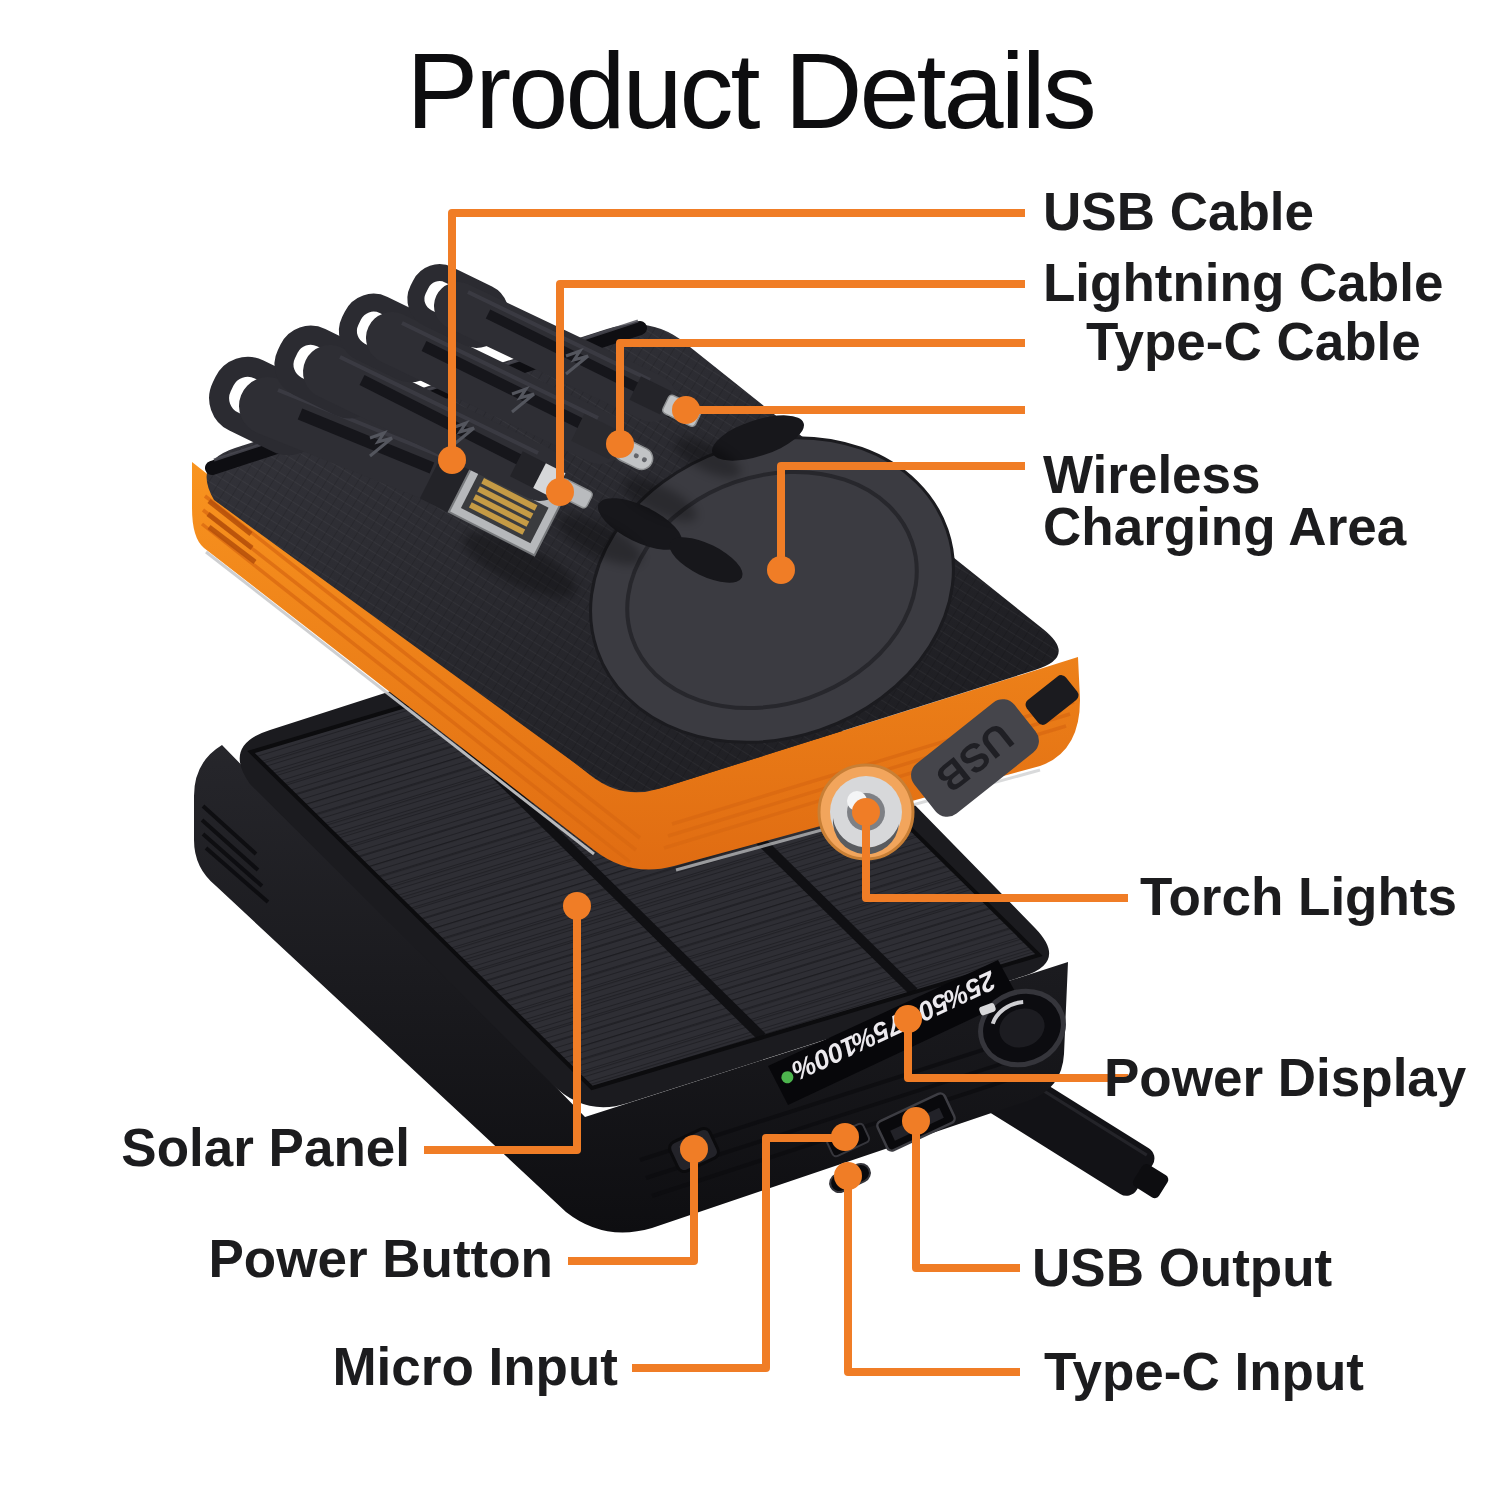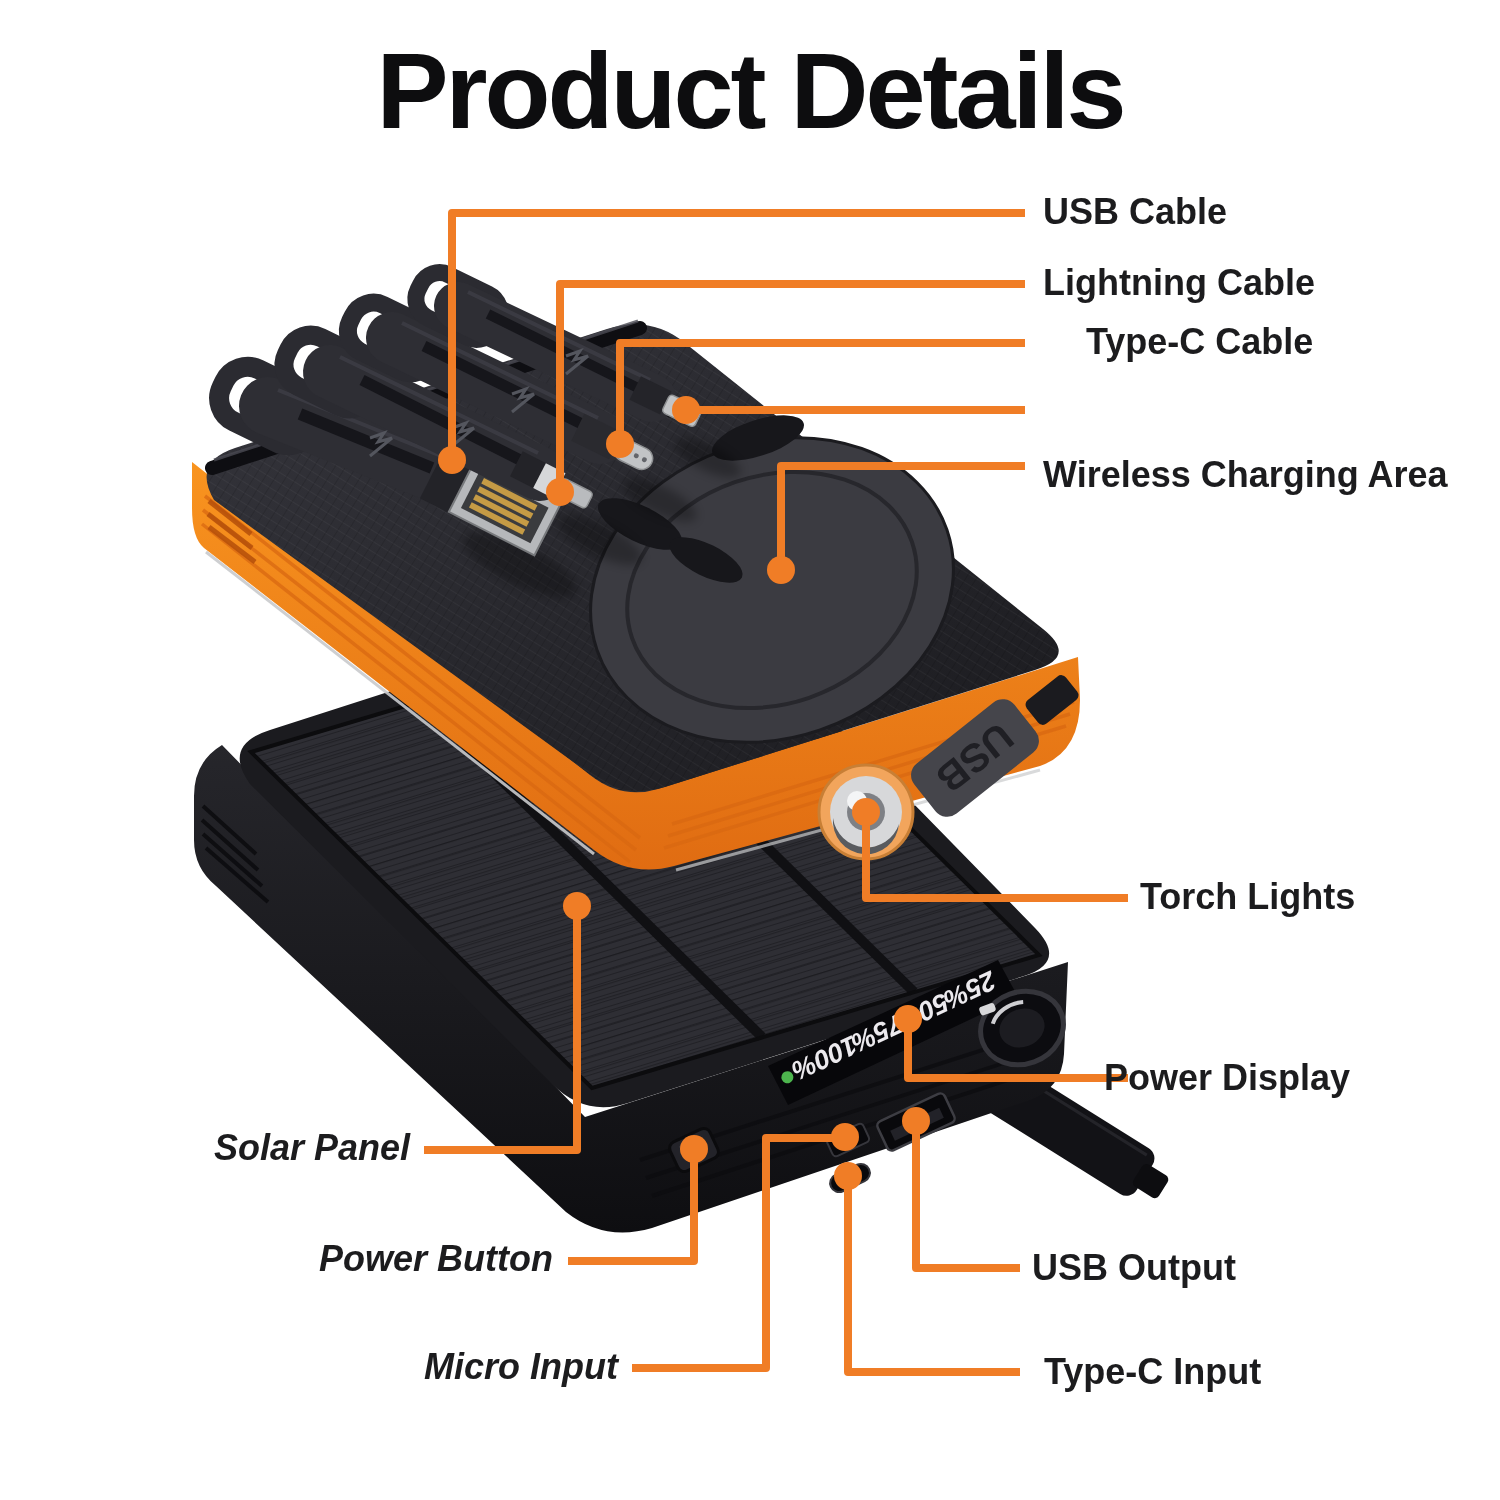--- a/index.html
+++ b/index.html
@@ -1,23 +1,23 @@
 <!DOCTYPE html>
 <html><head>
 <meta charset="utf-8">
 <style>
   html,body{margin:0;padding:0;background:#ffffff;}
   #stage{position:relative;width:1500px;height:1500px;background:#fff;overflow:hidden;
          font-family:"Liberation Sans",sans-serif;}
   #art{position:absolute;left:0;top:0;}
   .title{position:absolute;left:0;top:28px;width:100%;text-align:center;
-         font-weight:700;font-size:108px;letter-spacing:-3px;color:#0d0d0f;}
-  .lbl{position:absolute;font-weight:700;font-size:36px;line-height:52px;
+         font-weight:400;font-size:108px;letter-spacing:-3px;color:#0d0d0f;}
+  .lbl{position:absolute;font-weight:700;font-size:53px;line-height:52px;
        color:#1c1c1e;white-space:nowrap;}
-  .lbl.right{text-align:center;font-style:italic;}
+  .lbl.right{text-align:center;}
   .lbl.wrap{white-space:normal;width:460px;}
 </style>
 </head>
 <body>
 
 <div id="stage">
 
 <svg id="art" width="1500" height="1500" viewBox="0 0 1500 1500">
   <defs>
     <linearGradient id="topFaceGrad" x1="0" y1="0" x2="1" y2="1">

